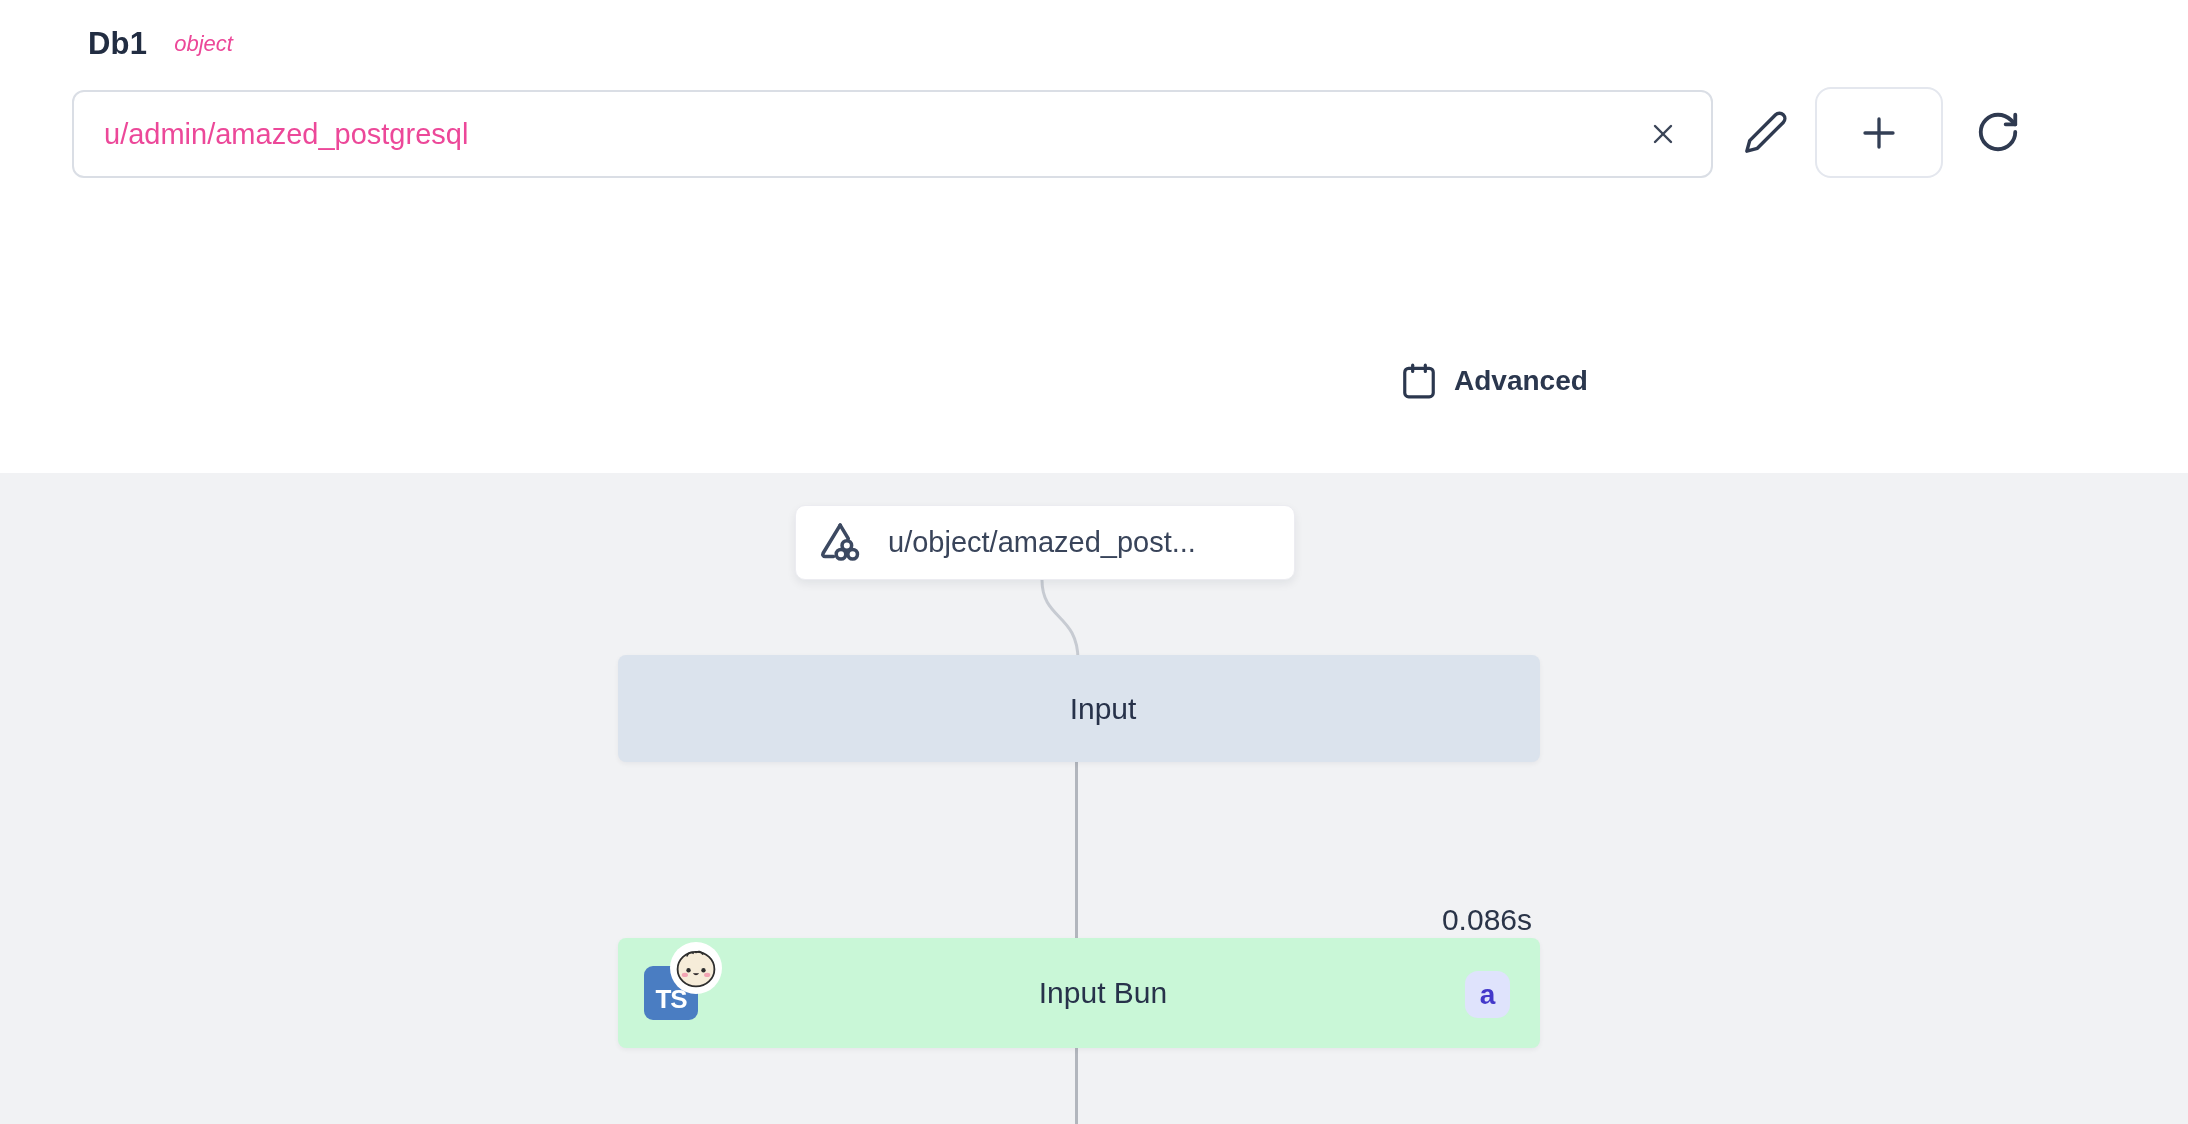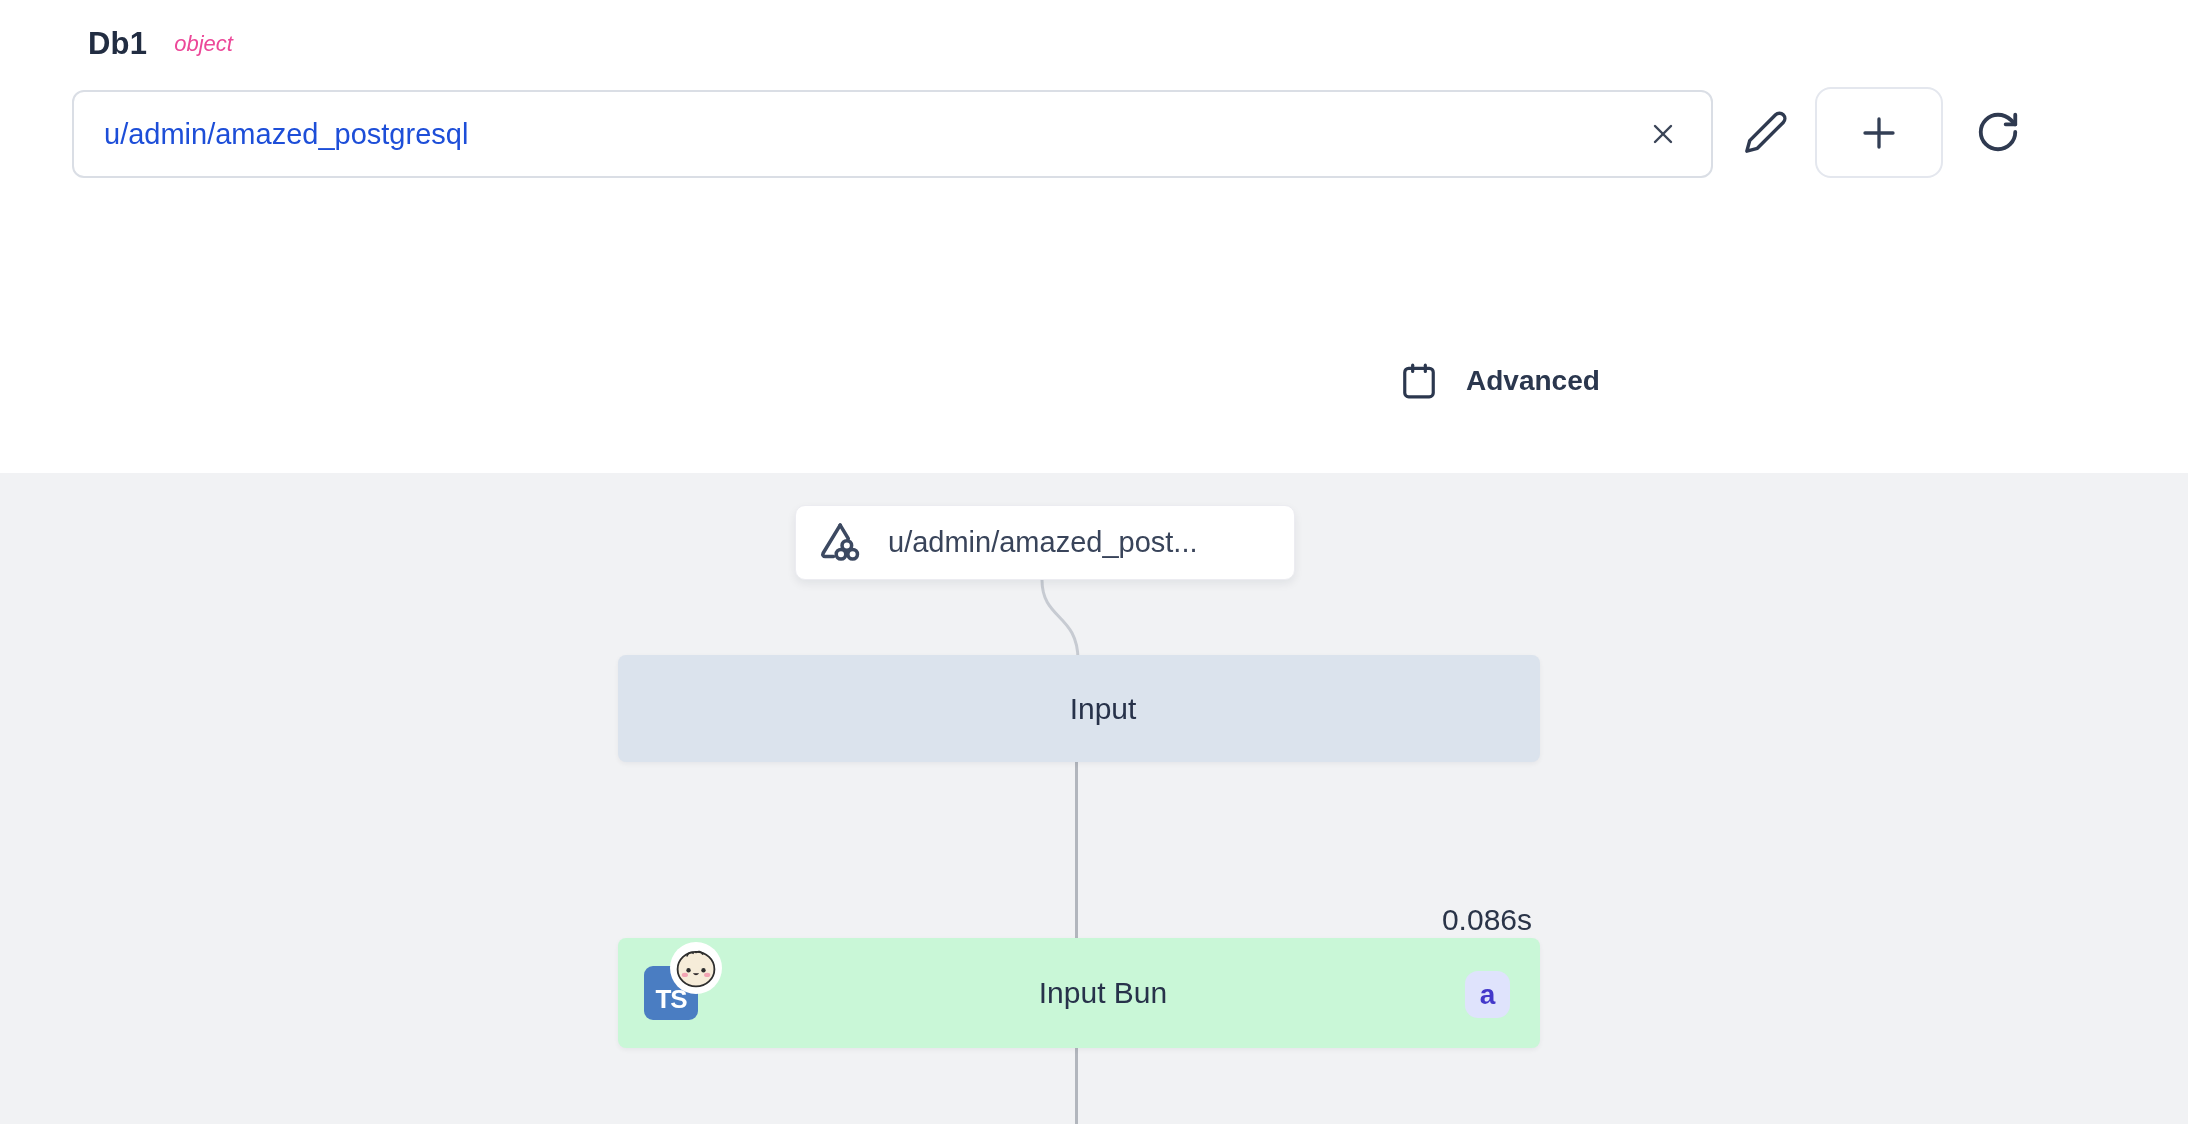--- a/index.html
+++ b/index.html
@@ -9,32 +9,32 @@
 
   
   .field-head { position:absolute; left:88px; top:26px; display:flex; align-items:center; gap:27px; }
   .field-name { font-size:31px; font-weight:700; color:#222d42; letter-spacing:.2px; }
   .field-type { font-size:22px; font-style:italic; color:#ec4899; }
 
   .resource-input { position:absolute; left:72px; top:90px; width:1641px; height:88px;
     border:2px solid #dadee5; border-radius:12px; background:#fff;
     display:flex; align-items:center; padding:0 26px 0 30px; }
   .resource-input input { flex:1; border:none; outline:none; font-family:"Liberation Sans",sans-serif;
-    font-size:29px; color:#1d4ed8; background:transparent; }
+    font-size:29px; color:#ec4899; background:transparent; }
   .clear-btn { width:44px; height:44px; display:flex; align-items:center; justify-content:center;
     cursor:pointer; border:none; background:transparent; }
 
   .icon-btn { position:absolute; display:flex; align-items:center; justify-content:center;
     background:transparent; border:none; cursor:pointer; }
   .pencil-btn { left:1734px; top:100px; width:64px; height:64px; }
   .plus-btn { left:1815px; top:87px; width:128px; height:91px; border:2px solid #e4e7ee; border-radius:16px; background:#fff; }
   .refresh-btn { left:1966px; top:100px; width:64px; height:64px; }
 
   
-  .advanced-btn { position:absolute; left:1400px; top:362px; display:flex; align-items:center; gap:28px;
+  .advanced-btn { position:absolute; left:1400px; top:362px; display:flex; align-items:center; gap:16px;
     background:transparent; border:none; cursor:pointer; }
   .advanced-label { font-size:28px; font-weight:700; color:#2b374e; }
   .run-btn { position:absolute; left:1714px; top:351px; width:327px; height:77px;
     background:#3e4a66; border:none; border-radius:12px; cursor:pointer;
     display:flex; align-items:center; justify-content:center; gap:22px; }
   .run-label { font-size:31px; font-weight:700; color:#f8f9fb; }
   .run-shortcut { font-family:"DejaVu Sans", sans-serif; font-size:29px; color:#97a0b3; letter-spacing:2px; }
 
   
   .canvas { position:absolute; left:0; top:473px; width:2188px; height:651px; background:#f1f2f4; }
@@ -129,21 +129,21 @@
     <div class="vline vline-2"></div>
 
     <div class="resource-chip">
       <svg width="50" height="50" viewBox="0 0 24 24" fill="none" stroke="#3c4961" stroke-width="1.7" stroke-linecap="round" stroke-linejoin="round">
         <path d="M11.6 3.4 3.4 16.9 a1.1 1.1 0 0 0 1 1.6 h4.0"></path>
         <path d="M11.6 3.4 15.5 9.9"></path>
         <circle cx="14.8" cy="13.2" r="2.3"></circle>
         <circle cx="12.0" cy="17.4" r="2.3"></circle>
         <circle cx="17.6" cy="17.4" r="2.3"></circle>
       </svg>
-      <span class="resource-chip-label">u/admin/amazed_post...</span>
+      <span class="resource-chip-label">u/object/amazed_post...</span>
     </div>
 
     <div class="node node-input">
       <span class="node-label">Input</span>
     </div>
 
     <div class="duration">0.086s</div>
 
     <div class="node node-bun">
       <div class="ts-icon">

